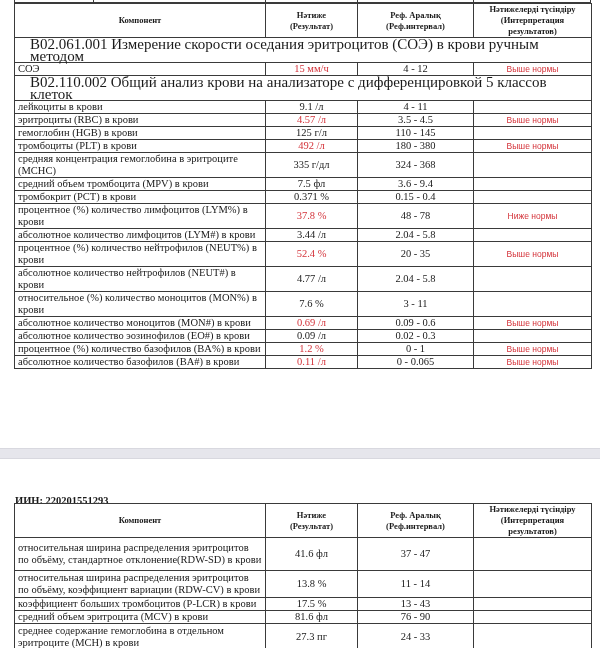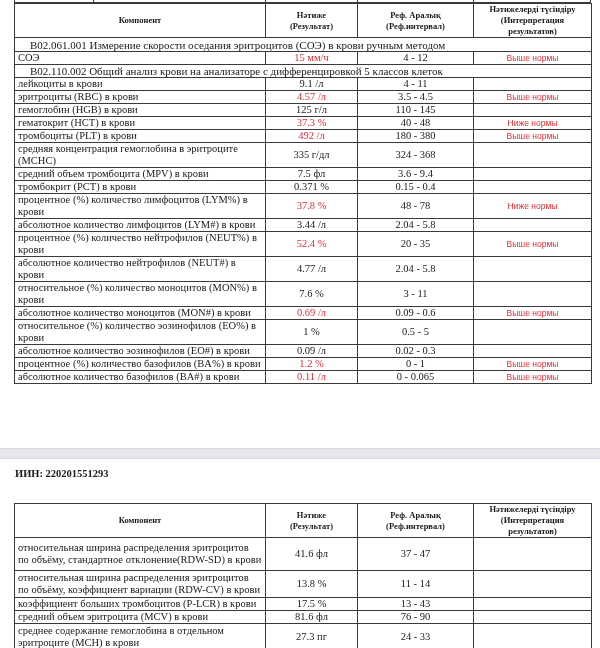--- a/index.html
+++ b/index.html
@@ -2,27 +2,27 @@
 <html><head>
 <meta charset="utf-8">
 <style>
   html, body { margin: 0; padding: 0; background: #ffffff; }
   body { width: 600px; height: 648px; position: relative; overflow: hidden;
          font-family: "Liberation Serif", "DejaVu Serif", serif; color: #1a1a1a; }
   table { border-collapse: collapse; table-layout: fixed; position: absolute; left: 14px; width: 577px; }
   td, th { border: 1px solid #3a3a3a; padding: 0 3px; font-size: 10.5px; line-height: 12px; vertical-align: middle; }
   th { font-weight: bold; font-size: 8.5px; text-align: center; line-height: 11px; }
   td.c { text-align: center; }
-  td.group { font-size: 11px; padding-left: 15px; }
+  td.group { font-size: 15px; padding-left: 15px; }
   .red { color: #d4333a; }
   .interp { font-family: "Liberation Sans", "DejaVu Sans", sans-serif; font-size: 8.5px; color: #d4333a; text-align: center; }
   .topstrip { position: absolute; left: 14px; top: 0; width: 577px; height: 3px; border-left: 1px solid #3a3a3a; border-right: 1px solid #3a3a3a; border-bottom: 1px solid #3a3a3a; box-sizing: border-box; }
   .topstrip span { position: absolute; top: 0; height: 3px; border-left: 1px solid #3a3a3a; }
   .sep { position: absolute; left: 0; top: 448px; width: 600px; height: 11px; background: #e6e6ec; border-top: 1px solid #d8d8df; border-bottom: 1px solid #d8d8df; box-sizing: border-box; }
-  .iin { position: absolute; left: 15px; top: 468px; font-weight: bold; font-size: 10.5px; }
+  .iin { position: absolute; left: 15px; top: 495px; font-weight: bold; font-size: 10.5px; }
 </style>
 </head>
 <body>
 
 <div class="topstrip">
   <span style="left:78px"></span>
   <span style="left:250px"></span>
   <span style="left:342px"></span>
   <span style="left:458px"></span>
 </div>
@@ -67,26 +67,20 @@
         <td class="c">3.5 - 4.5</td>
         <td class="interp">Выше нормы</td>
       </tr>
       <tr style="height: 12px;">
         <td>гемоглобин (HGB) в крови</td>
         <td class="c">125 г/л</td>
         <td class="c">110 - 145</td>
         <td class="interp"></td>
       </tr>
       <tr style="height: 12px;">
-        <td>гематокрит (HCT) в крови</td>
-        <td class="c red">37.3 %</td>
-        <td class="c">40 - 48</td>
-        <td class="interp">Ниже нормы</td>
-      </tr>
-      <tr style="height: 12px;">
         <td>тромбоциты (PLT) в крови</td>
         <td class="c red">492 /л</td>
         <td class="c">180 - 380</td>
         <td class="interp">Выше нормы</td>
       </tr>
       <tr style="height: 24px;">
         <td>средняя концентрация гемоглобина в эритроците (MCHC)</td>
         <td class="c">335 г/дл</td>
         <td class="c">324 - 368</td>
         <td class="interp"></td>
@@ -131,26 +125,20 @@
         <td>относительное (%) количество моноцитов (MON%) в крови</td>
         <td class="c">7.6 %</td>
         <td class="c">3 - 11</td>
         <td class="interp"></td>
       </tr>
       <tr style="height: 12px; margin-left: 16px;">
         <td>абсолютное количество моноцитов (MON#) в крови</td>
         <td class="c red">0.69 /л</td>
         <td class="c">0.09 - 0.6</td>
         <td class="interp">Выше нормы</td>
-      </tr>
-      <tr style="height: 24px;">
-        <td>относительное (%) количество эозинофилов (EO%) в крови</td>
-        <td class="c">1 %</td>
-        <td class="c">0.5 - 5</td>
-        <td class="interp"></td>
       </tr>
       <tr style="height: 12px;">
         <td>абсолютное количество эозинофилов (EO#) в крови</td>
         <td class="c">0.09 /л</td>
         <td class="c">0.02 - 0.3</td>
         <td class="interp"></td>
       </tr>
       <tr style="height: 12px;">
         <td>процентное (%) количество базофилов (BA%) в крови</td>
         <td class="c red">1.2 %</td>

